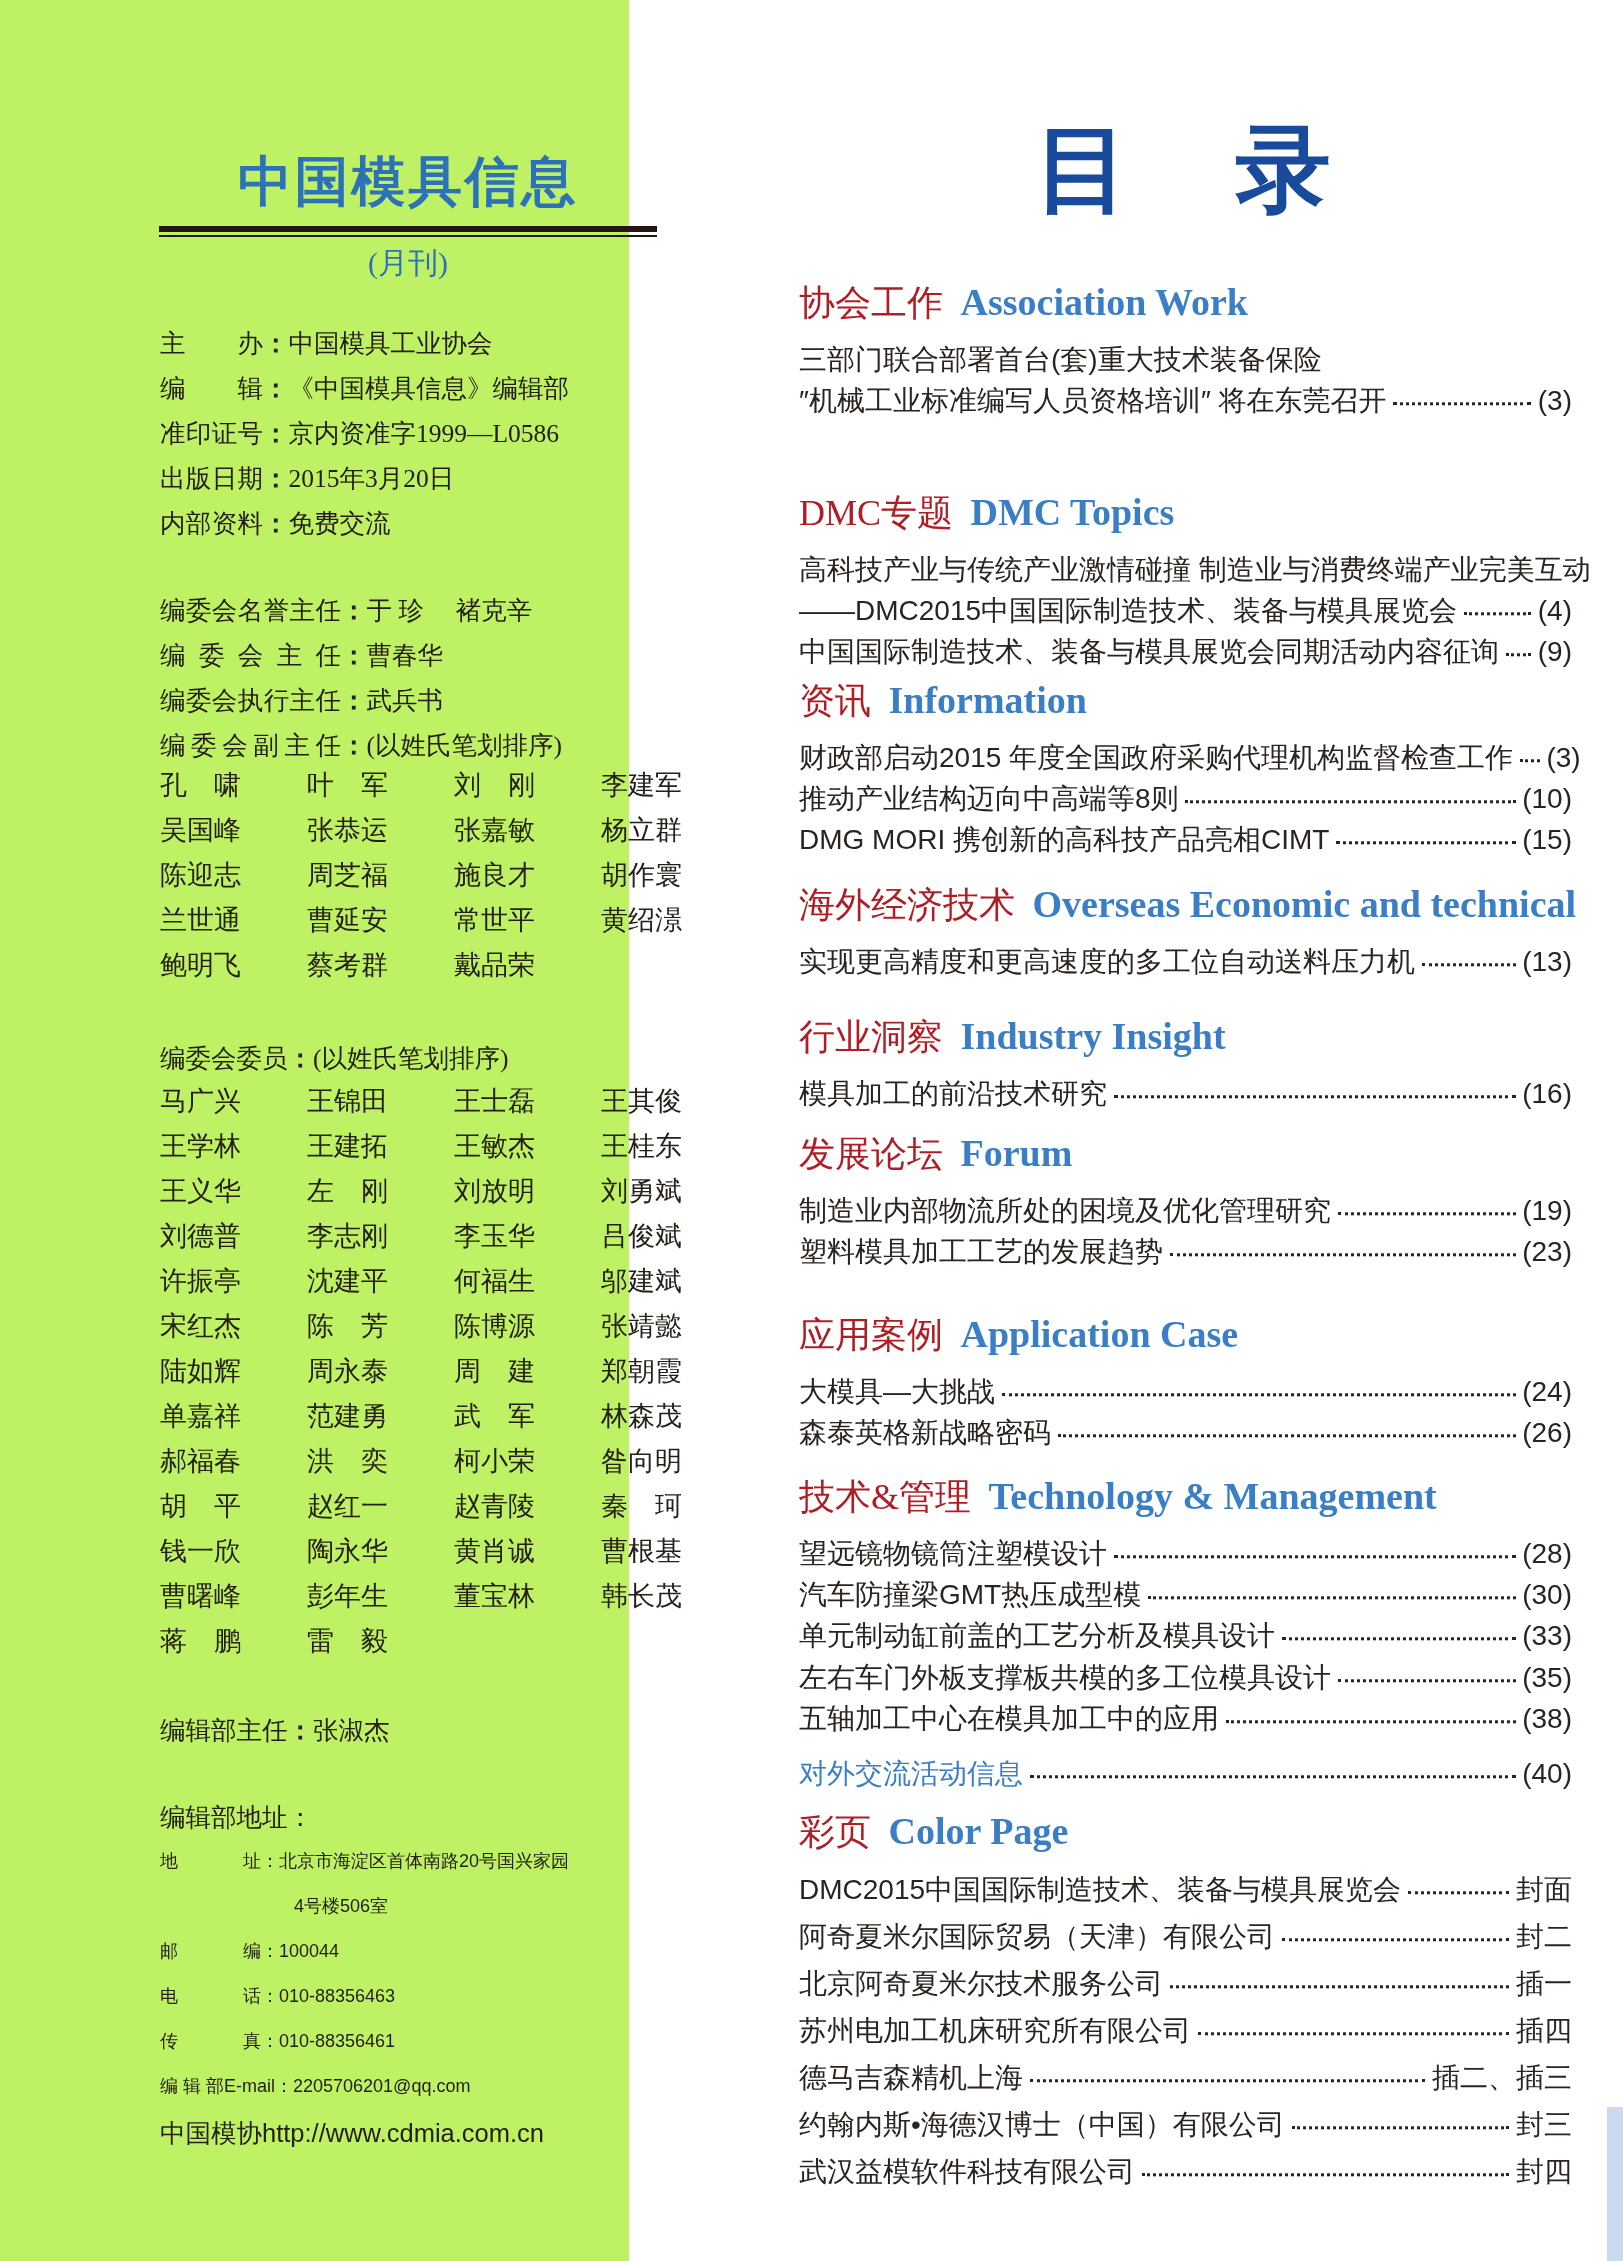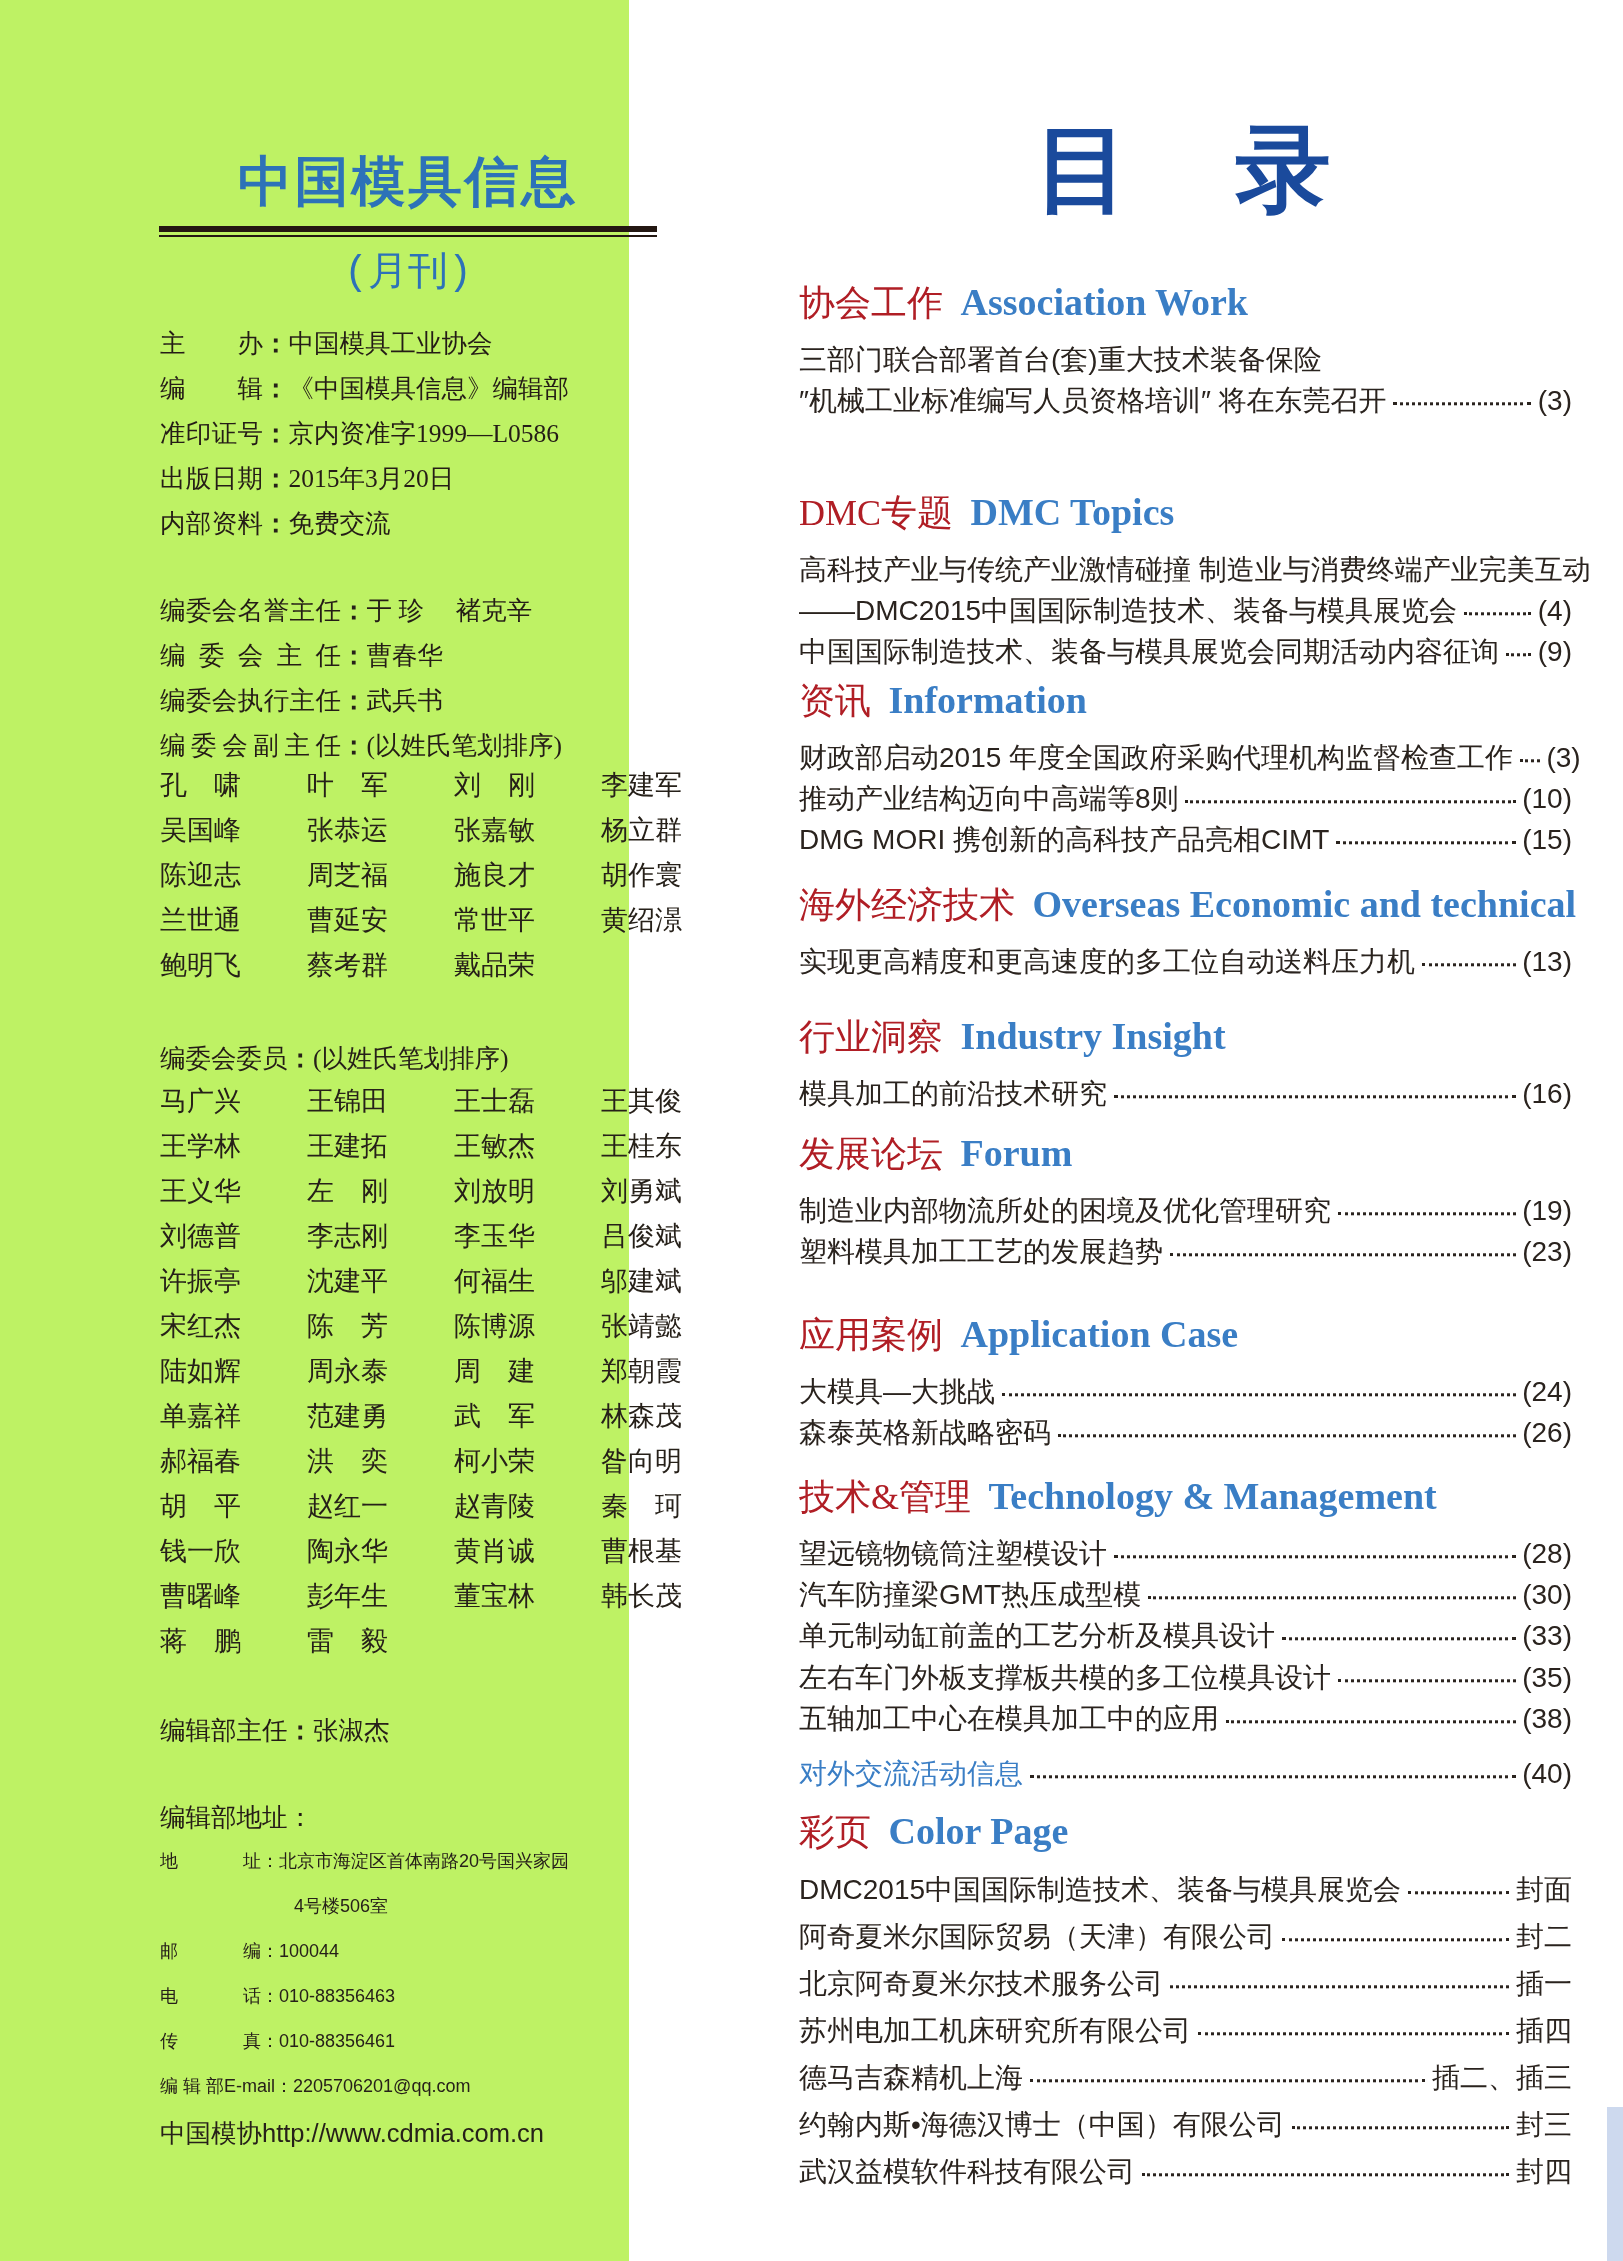--- a/index.html
+++ b/index.html
@@ -11,21 +11,21 @@
   .page{position:relative;width:1624px;height:2261px;overflow:hidden;background:#ffffff;}
   .serif{font-family:"Liberation Serif","DejaVu Serif",serif;}
 
   
   .sidebar{position:absolute;left:0;top:0;width:629px;height:2261px;background:#bef264;}
   .mag-title{position:absolute;left:159px;top:146px;width:498px;text-align:center;
     font-size:54px;font-weight:800;color:#2d72b8;letter-spacing:2.7px;white-space:nowrap;}
   .rule{position:absolute;left:159px;top:226px;width:498px;height:10.7px;box-sizing:border-box;
     border-top:6px solid #241712;border-bottom:2.7px solid #241712;}
   .monthly{position:absolute;left:159px;top:243px;width:498px;text-align:center;
-    font-size:40px;color:#2d72b8;font-family:Liberation Mono, monospace;}
+    font-size:30px;color:#2d72b8;}
 
   .info-block{position:absolute;left:160px;top:321px;font-size:25.5px;line-height:45px;white-space:nowrap;}
   .board-block{position:absolute;left:160px;top:588px;font-size:25.5px;line-height:45px;white-space:nowrap;}
   .lbl-bold{font-weight:normal;color:#241c16;}
   .w4{display:inline-block;width:103px;text-align:justify;text-align-last:justify;}
   .w7{display:inline-block;width:181px;text-align:justify;text-align-last:justify;}
   .colon{font-weight:bold;}
   .val{color:#241c16;}
 
   .grid{position:absolute;left:160px;display:grid;grid-template-columns:repeat(4,147px);

